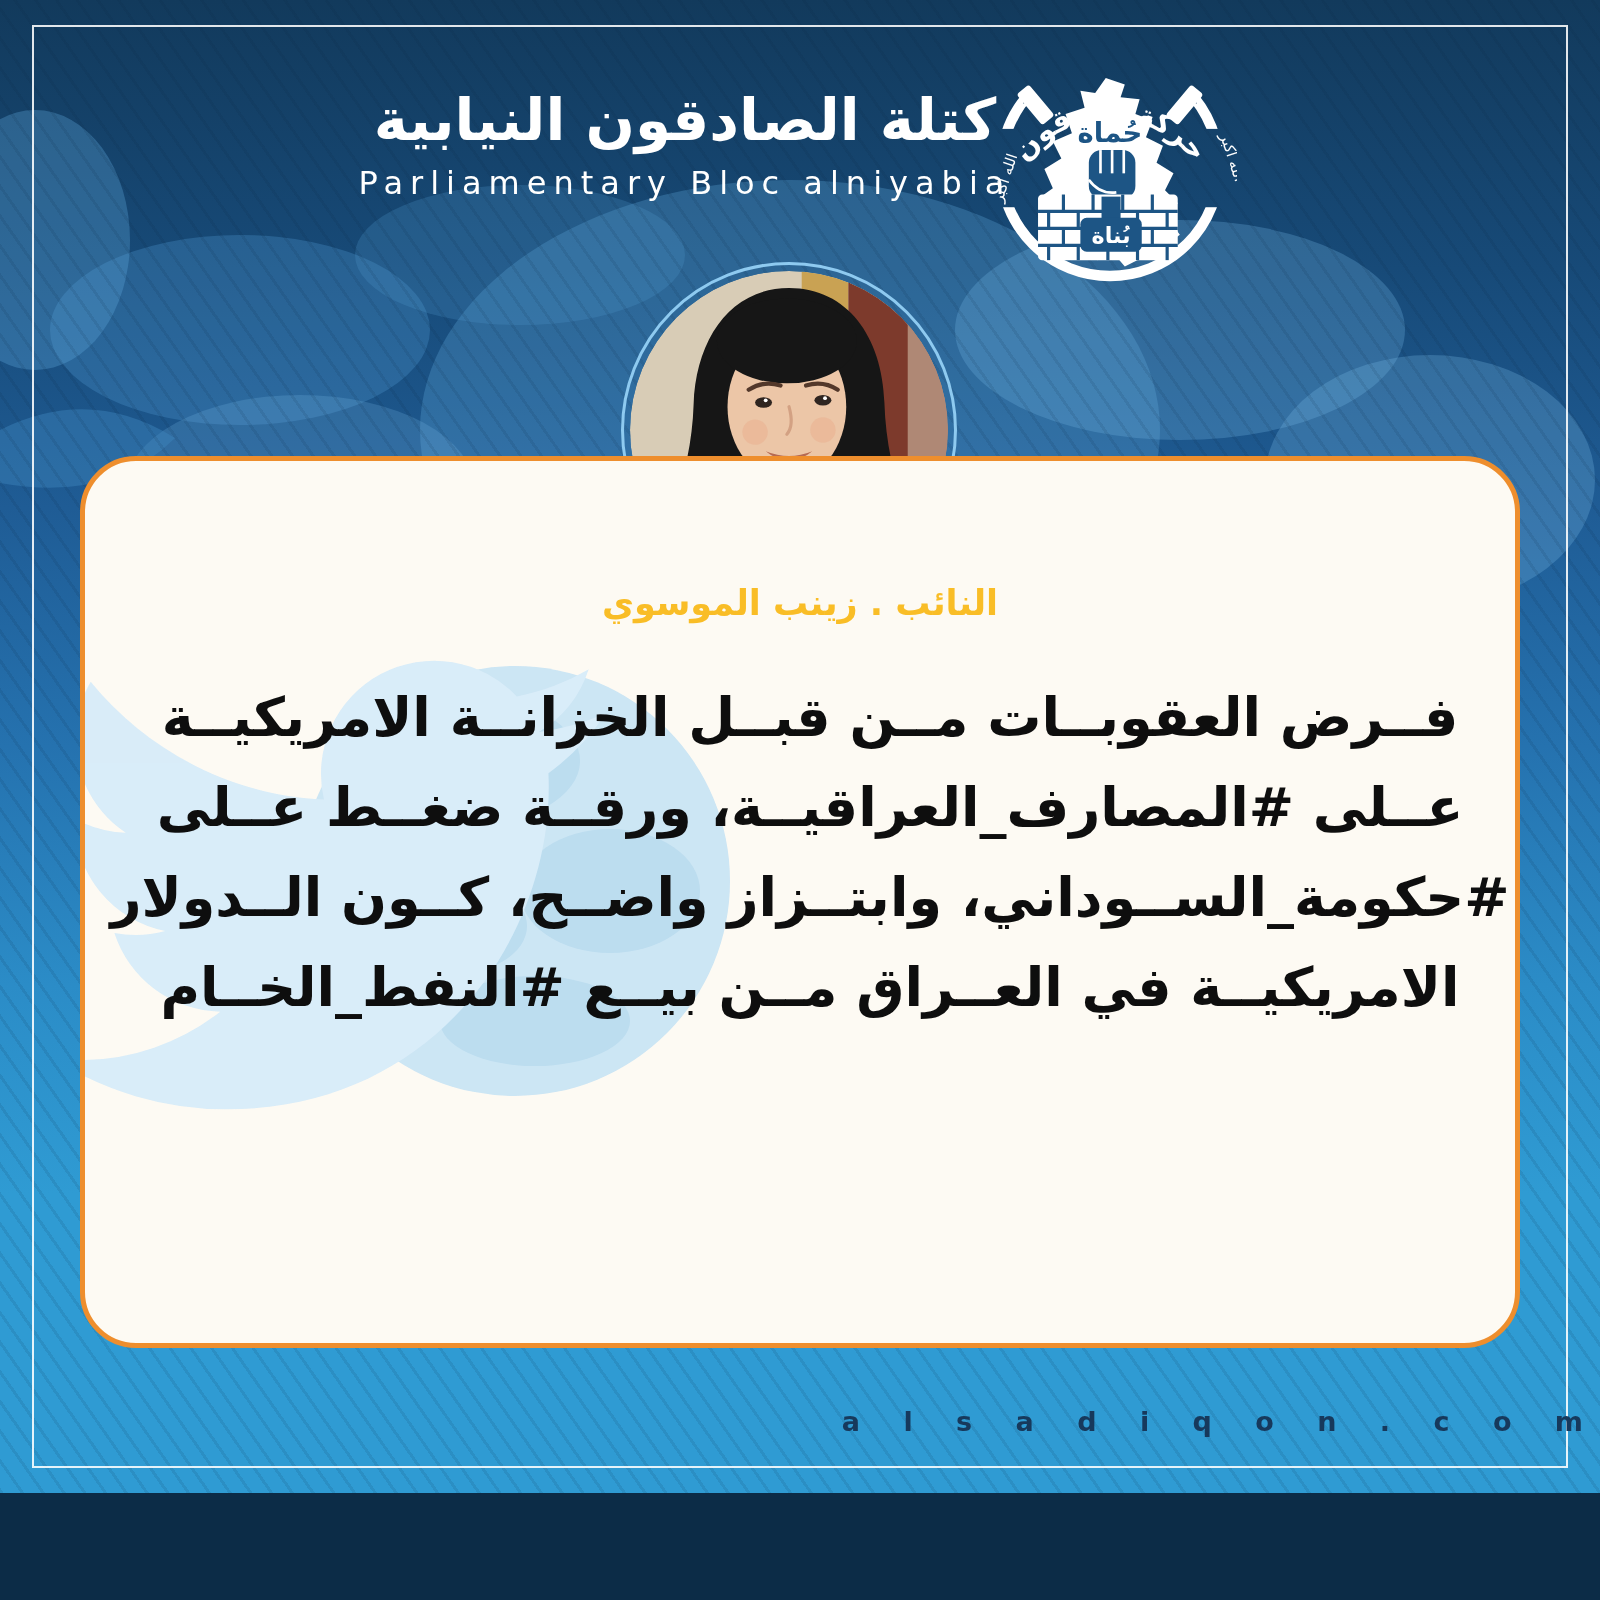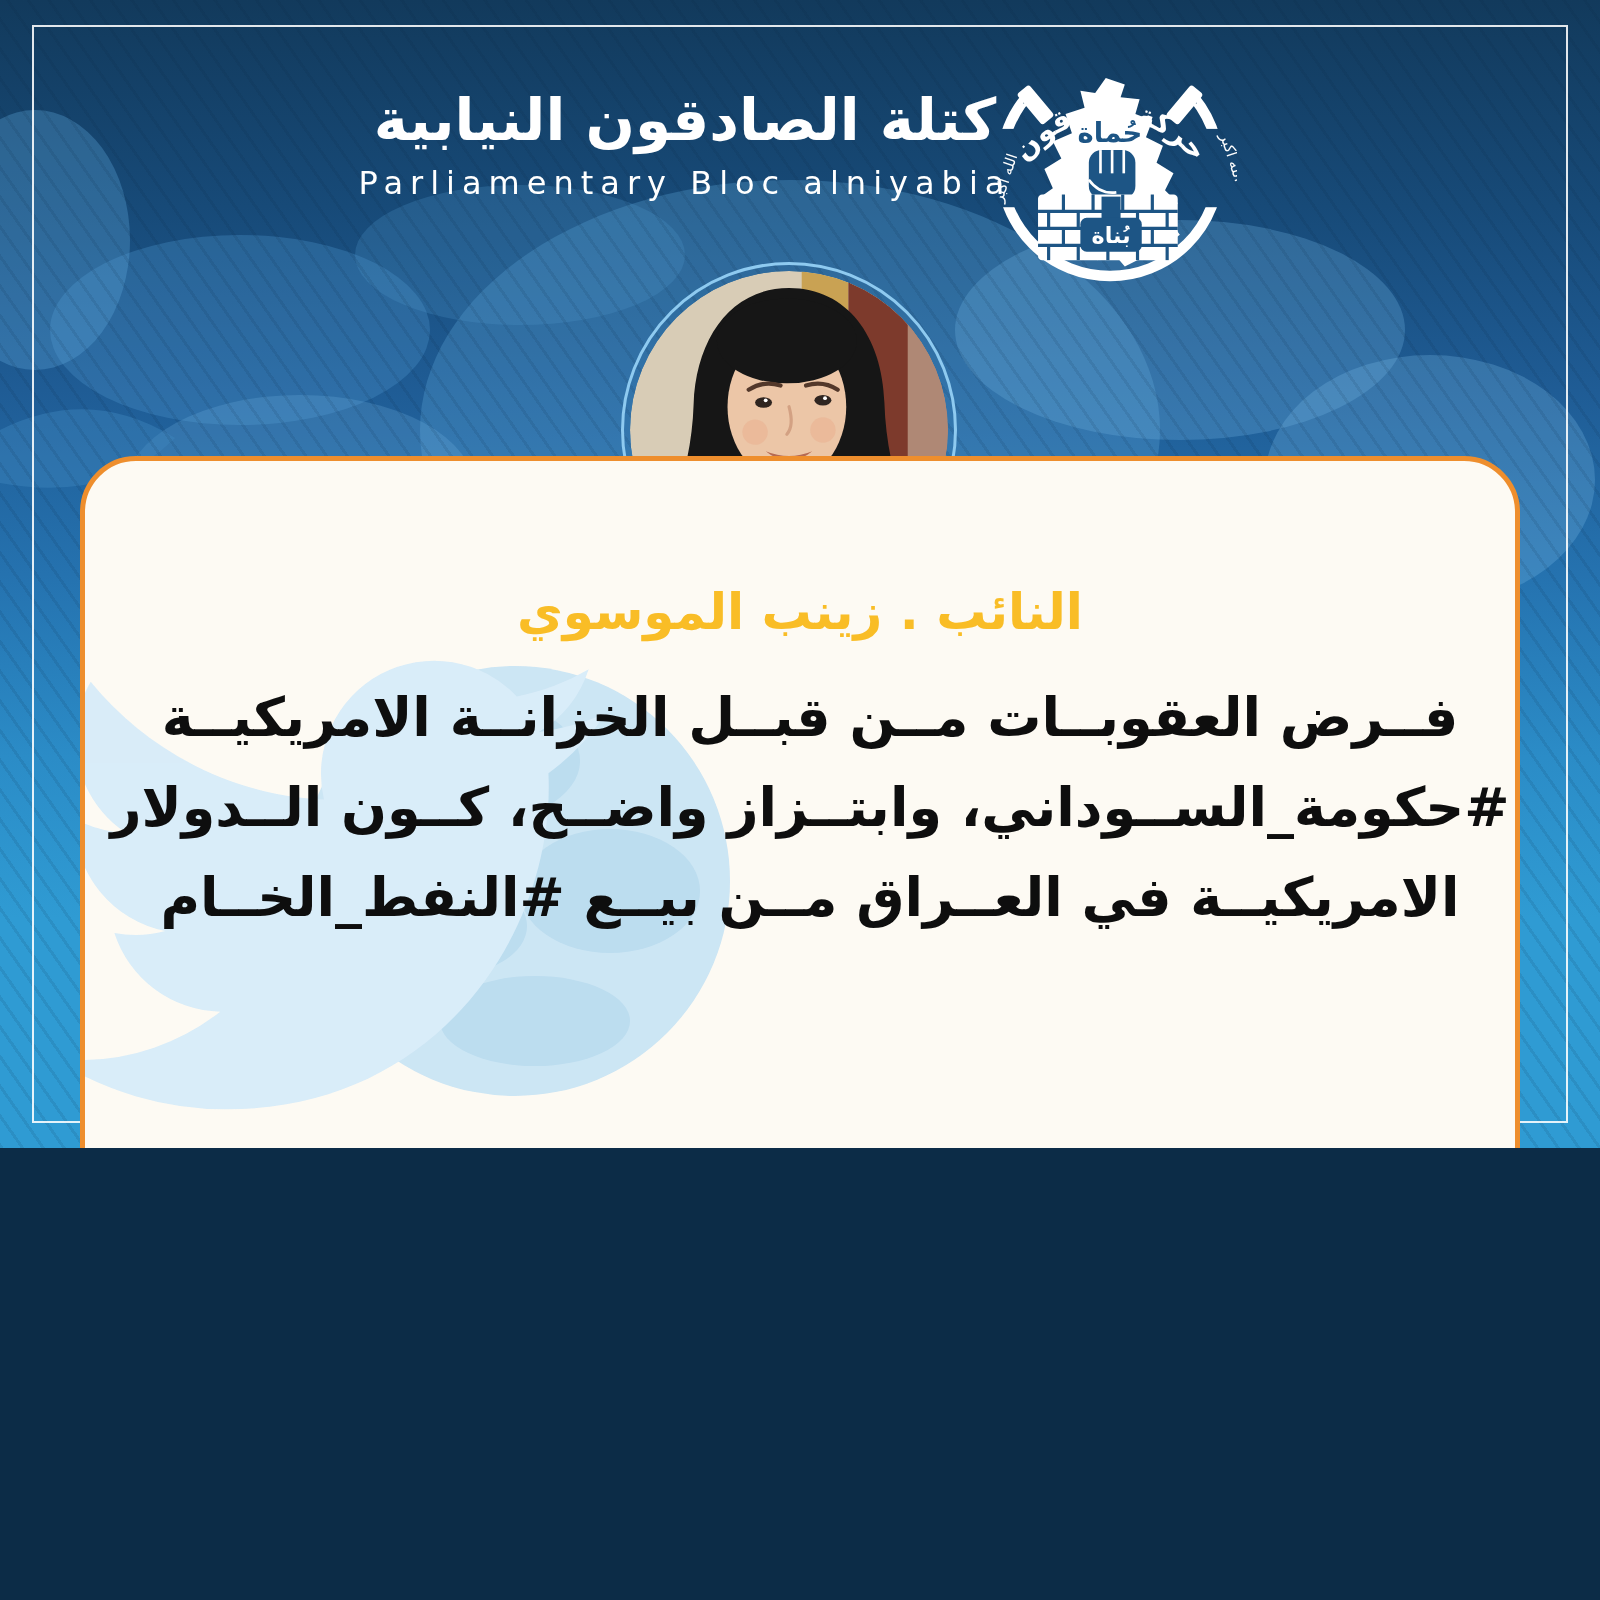--- a/index.html
+++ b/index.html
@@ -1,35 +1,35 @@
 <!DOCTYPE html>
 <html><head>
 <meta charset="utf-8">
 <style>
   html,body{margin:0;padding:0;background:#0c2c47;}
-  .canvas{position:relative;width:1600px;height:1148px;overflow:hidden;
+  .canvas{position:relative;width:1600px;height:1493px;overflow:hidden;
     font-family:"DejaVu Sans",sans-serif;
     background:linear-gradient(180deg,#123a5c 0%,#174a78 18%,#1f5c95 34%,#2572af 50%,#2b8cc7 66%,#2f9bd3 80%,#2f9bd3 100%);}
   .worldmap{position:absolute;left:0;top:0;width:1600px;height:1600px;}
   .stripes{position:absolute;inset:0;
     background:repeating-linear-gradient(55deg,rgba(8,34,60,0.10) 0 3px,rgba(0,0,0,0) 3px 17px);}
   .inner-border{position:absolute;left:32px;right:32px;top:25px;bottom:25px;
     border:2px solid rgba(255,255,255,0.88);}
   .header{position:absolute;left:185px;top:86px;width:1000px;text-align:center;color:#ffffff;}
   .title-ar{font-size:58px;font-weight:bold;direction:rtl;line-height:1.2;}
   .title-en{font-size:32px;letter-spacing:7px;margin-top:8px;}
   .logo{position:absolute;left:983px;top:40px;width:254px;height:254px;}
   .photo-ring{position:absolute;left:621px;top:262px;width:318px;height:318px;
     border:3px solid #8ecaf0;border-radius:50%;padding:6px;box-sizing:content-box;}
   .photo{width:318px;height:318px;border-radius:50%;display:block;}
   .card{position:absolute;left:80px;top:456px;width:1440px;height:892px;box-sizing:border-box;
     background:#fdfaf3;border:5px solid #ee8e2d;border-radius:56px;overflow:hidden;}
   .watermark{position:absolute;left:-20px;top:120px;opacity:0.92;}
   .name{position:absolute;left:0;right:0;top:122px;text-align:center;direction:rtl;
-    font-size:50px;font-weight:bold;color:#f9bd26;}
+    font-size:35px;font-weight:bold;color:#f9bd26;}
   .body-text{position:absolute;left:0;right:0;top:212px;text-align:center;direction:rtl;
     color:#0e0e0e;font-weight:bold;font-size:54px;line-height:90px;padding-left:20px;}
   .body-text .line{white-space:nowrap;}
   .footer{position:absolute;left:0;right:0;top:1406px;text-align:right;
     color:#17395c;font-size:27px;letter-spacing:17px;font-weight:bold;}
 </style>
 </head>
 <body>
 
 <div class="canvas">
@@ -151,20 +151,21 @@
         <ellipse cx="400" cy="180" rx="115" ry="65" fill="#aed7ef"></ellipse>
         <ellipse cx="545" cy="310" rx="90" ry="62" fill="#aed7ef"></ellipse>
         <ellipse cx="380" cy="345" rx="82" ry="50" fill="#aed7ef"></ellipse>
         <ellipse cx="470" cy="440" rx="95" ry="45" fill="#aed7ef"></ellipse>
         <path fill="#d2eafa" transform="translate(-12,28) scale(23)" d="M23.953 4.57a10 10 0 01-2.825.775 4.958 4.958 0 002.163-2.723c-.951.555-2.005.959-3.127 1.184a4.92 4.92 0 00-8.384 4.482C7.69 8.095 4.067 6.13 1.64 3.162a4.822 4.822 0 00-.666 2.475c0 1.71.87 3.213 2.188 4.096a4.904 4.904 0 01-2.228-.616v.06a4.923 4.923 0 003.946 4.827 4.996 4.996 0 01-2.212.085 4.936 4.936 0 004.604 3.417 9.867 9.867 0 01-6.102 2.105c-.39 0-.779-.023-1.17-.067a13.995 13.995 0 007.557 2.209c9.053 0 13.998-7.496 13.998-13.985 0-.21 0-.42-.015-.63A9.935 9.935 0 0024 4.59z"></path>
       </g>
     </svg>
     <div class="name" lang="ar" dir="rtl">النائب . زينب الموسوي</div>
     <div class="body-text" lang="ar" dir="rtl">
       <div class="line">فــرض العقوبــات مــن قبــل الخزانــة الامريكيــة</div>
+      <div class="line">عــلى #المصارف_العراقيــة، ورقــة ضغــط عــلى</div>
       <div class="line">#حكومة_الســوداني، وابتــزاز واضــح، كــون الــدولار</div>
       <div class="line">الامريكيــة في العــراق مــن بيــع #النفط_الخــام</div>
     </div>
   </div>
 
   <div class="footer">a l s a d i q o n . c o m</div>
 
 </div>
 
 </body></html>

